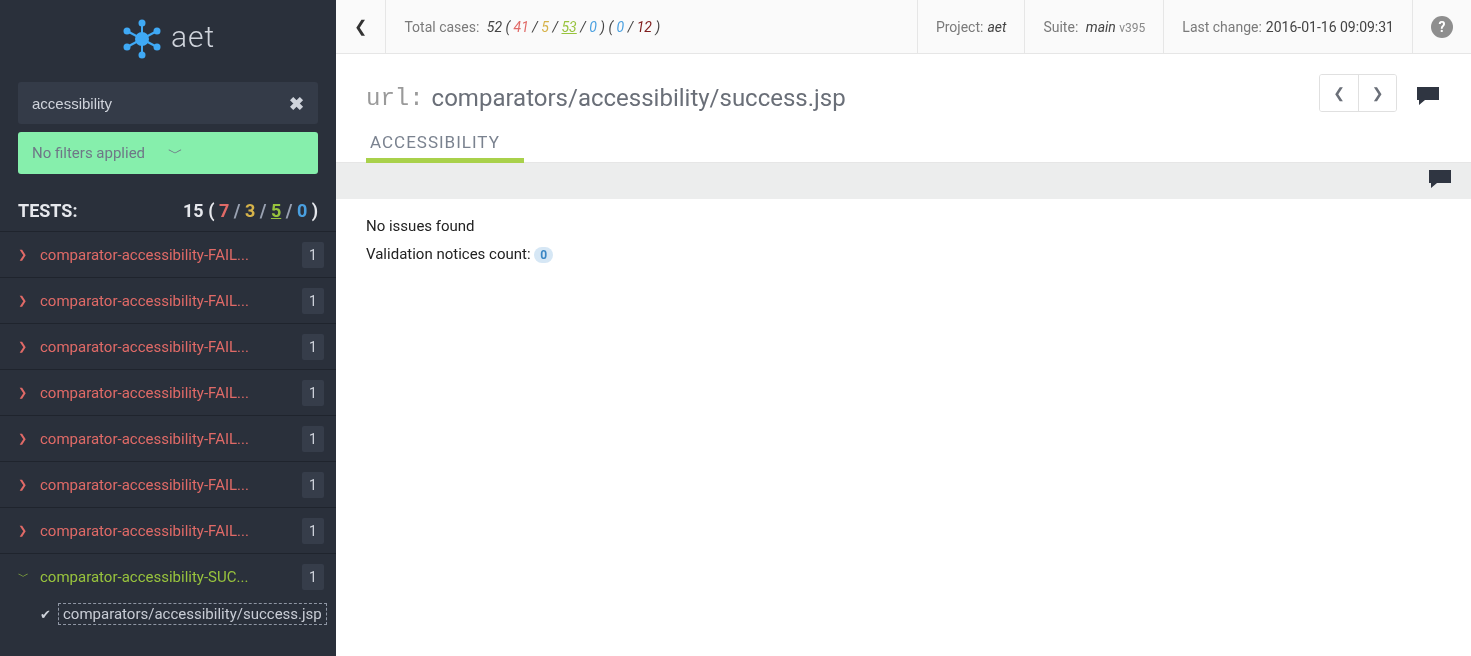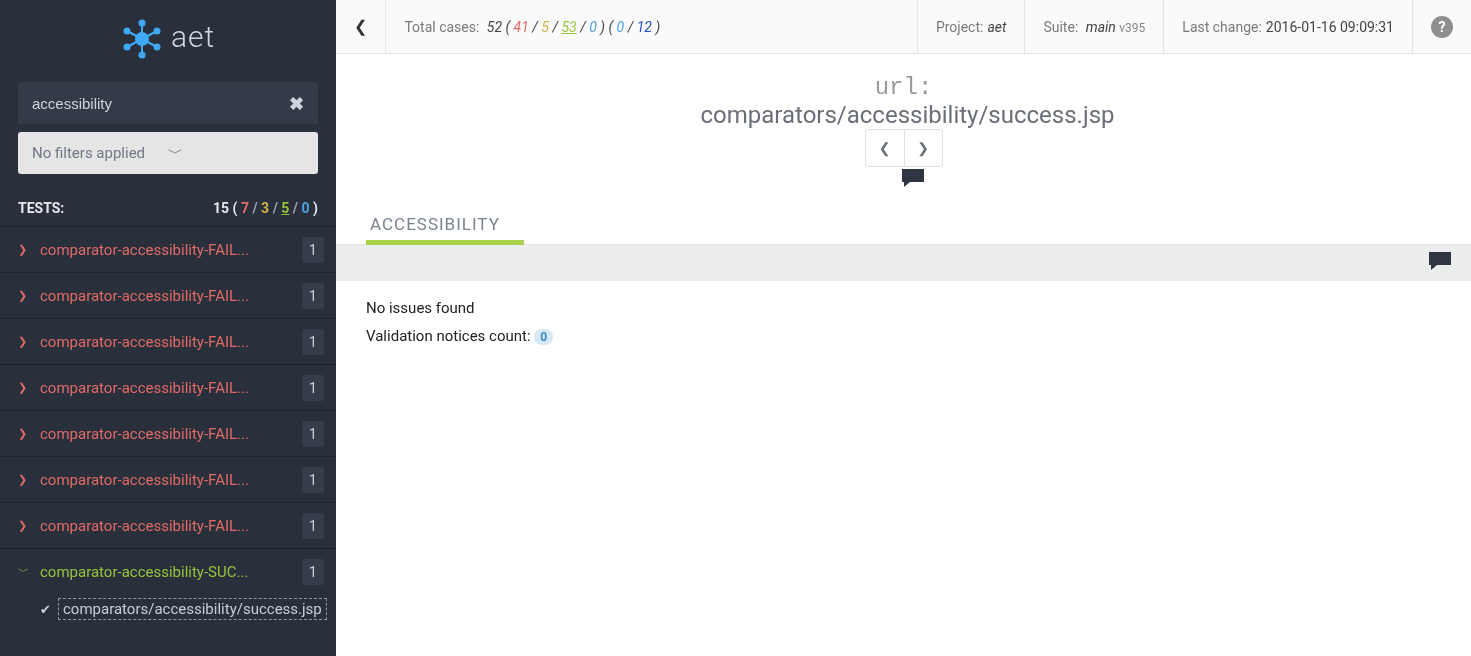--- a/index.html
+++ b/index.html
@@ -5,23 +5,23 @@
 * { box-sizing: border-box; margin: 0; padding: 0; }
 body { font-family: -apple-system, "Segoe UI", Roboto, sans-serif; font-size: 14px; color: #333; background: #fff; width: 1471px; height: 656px; overflow: hidden; display: flex; }
 
 
 .sidebar { width: 336px; background: #2a303b; color: #9aa2b2; height: 100%; display: flex; flex-direction: column; }
 .logo-wrap { text-align: center; padding: 18px 0 22px; color: #cfd3db; font-size: 30px; font-weight: 300; letter-spacing: 1px; }
 .logo-wrap svg { vertical-align: middle; margin-right: 8px; }
 .search-box { margin: 0 18px 8px; background: #343b48; border-radius: 3px; display: flex; align-items: center; height: 42px; padding: 0 14px; }
 .search-box input { background: transparent; border: 0; color: #cfd3db; flex: 1; outline: none; font-size: 15px; }
 .search-box .clear { color: #cfd3db; font-size: 18px; font-weight: bold; }
-.filter-box { margin: 0 18px 18px; background: #e5e5e5; border-radius: 3px; display: flex; align-items: center; height: 42px; padding: 0 14px; color: #6f7787; }
+.filter-box { margin: 0 18px 18px; background: #86efac; border-radius: 3px; display: flex; align-items: center; height: 42px; padding: 0 14px; color: #6f7787; }
 .filter-box span { flex: 1; font-size: 15px; }
-.tests-hdr { display: flex; justify-content: space-between; padding: 8px 18px 10px; font-size: 14px; font-weight: bold; color: #e6e8ed; }
+.tests-hdr { display: flex; justify-content: space-between; padding: 8px 18px 10px; font-size: 18px; font-weight: bold; color: #e6e8ed; }
 .tests-hdr .counts { font-weight: bold; }
 .num-fail { color: #e06a67; text-align: center; }
 .num-warn { color: #d6b34a; }
 .num-pass { color: #98c33d; text-decoration: underline; }
 .num-blue { color: #4aa0e0; }
 .num-grey { color: #9aa2b2; }
 .test-list { flex: 1; overflow-y: auto; }
 .test-item { display: flex; align-items: center; border-top: 1px solid #1f242d; height: 46px; padding: 0 12px 0 18px; cursor: pointer; }
 .test-item .chev { width: 14px; font-size: 11px; }
 .test-item .tname { flex: 1; margin-left: 8px; white-space: nowrap; overflow: hidden; text-overflow: ellipsis; font-size: 15px; }
@@ -35,21 +35,21 @@
 
 
 .main { flex: 1; display: flex; flex-direction: column; }
 .topbar { display: flex; align-items: stretch; height: 54px; border-bottom: 1px solid #e6e6e6; background: #fafafa; }
 .topbar .cell { display: flex; align-items: center; padding: 0 18px; border-right: 1px solid #e6e6e6; color: #7a7a7a; font-size: 14px; white-space: nowrap; }
 .topbar .cell.back { font-size: 16px; color: #333; cursor: pointer; }
 .topbar .cell .val { font-style: italic; color: #444; margin-left: 4px; }
 .topbar .cell.help { border-right: 0; margin-left: auto; }
 .help-ico { background: #8e8e8e; color: #fff; width: 22px; height: 22px; border-radius: 50%; display: flex; align-items: center; justify-content: center; font-size: 14px; font-weight: bold; }
 
-.url-row { display: flex; align-items: center; padding: 20px 30px 14px; flex-direction: column; }
+.url-row { display: flex; align-items: flex-end; padding: 20px 30px 14px; }
 .url-row .url-label { font-family: "Courier New", monospace; color: #9a9a9a; font-size: 24px; }
 .url-row .url-val { font-size: 24px; color: #6a6f78; margin-left: 8px; font-weight: 400; flex: 1; }
 .url-row .pager { display: flex; border: 1px solid #e0e0e0; border-radius: 3px; overflow: hidden; }
 .url-row .pager button { background: #fff; border: 0; width: 38px; height: 36px; cursor: pointer; color: #6a6f78; font-size: 14px; }
 .url-row .pager button + button { border-left: 1px solid #e0e0e0; }
 .comment-ico { margin-left: 18px; color: #2f3541; font-size: 22px; }
 
 .tabs { padding: 0 30px; border-bottom: 1px solid #e6e6e6; }
 .tab { display: inline-block; color: #7a828f; font-size: 17px; letter-spacing: 1px; padding: 6px 4px 10px; position: relative; }
 .tab.active::after { content: ""; position: absolute; left: 0; right: -20px; bottom: -1px; height: 5px; background: #a9d14b; }
@@ -160,21 +160,21 @@
     <div class="cell back">❮</div>
     <div class="cell" style="flex:1">
       <span>Total cases:</span>
       <span class="val">
         &nbsp;<span>52</span>
         ( <span class="num-fail">41</span>
         / <span class="num-warn">5</span>
         / <span class="num-pass">53</span>
         / <span class="num-blue">0</span> )
         ( <span class="num-blue">0</span>
-        / <span style="color:#1d4ed8">12</span> )
+        / <span style="color:#7f1d1d">12</span> )
       </span>
     </div>
     <div class="cell">
       <span>Project:</span>
       <span class="val">aet</span>
     </div>
     <div class="cell">
       <span>Suite:</span>
       <span class="val">
         &nbsp;<span>main</span>

